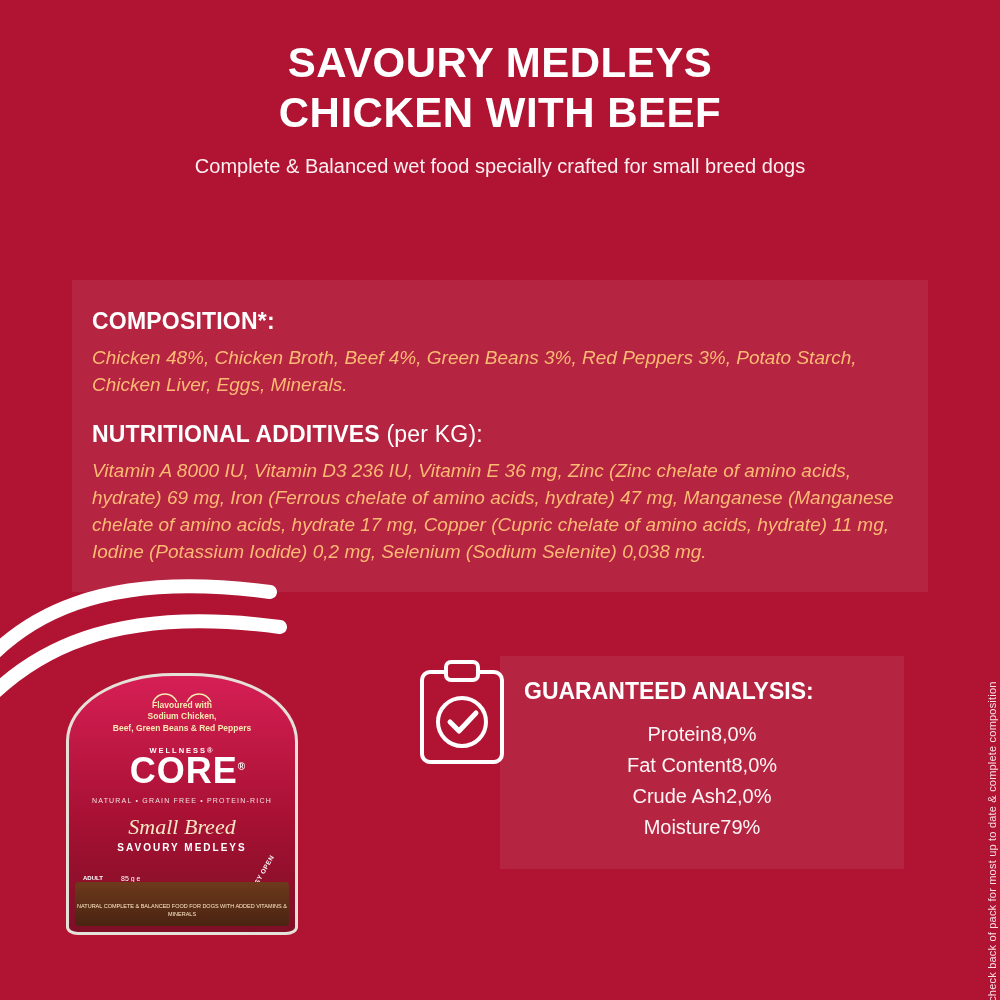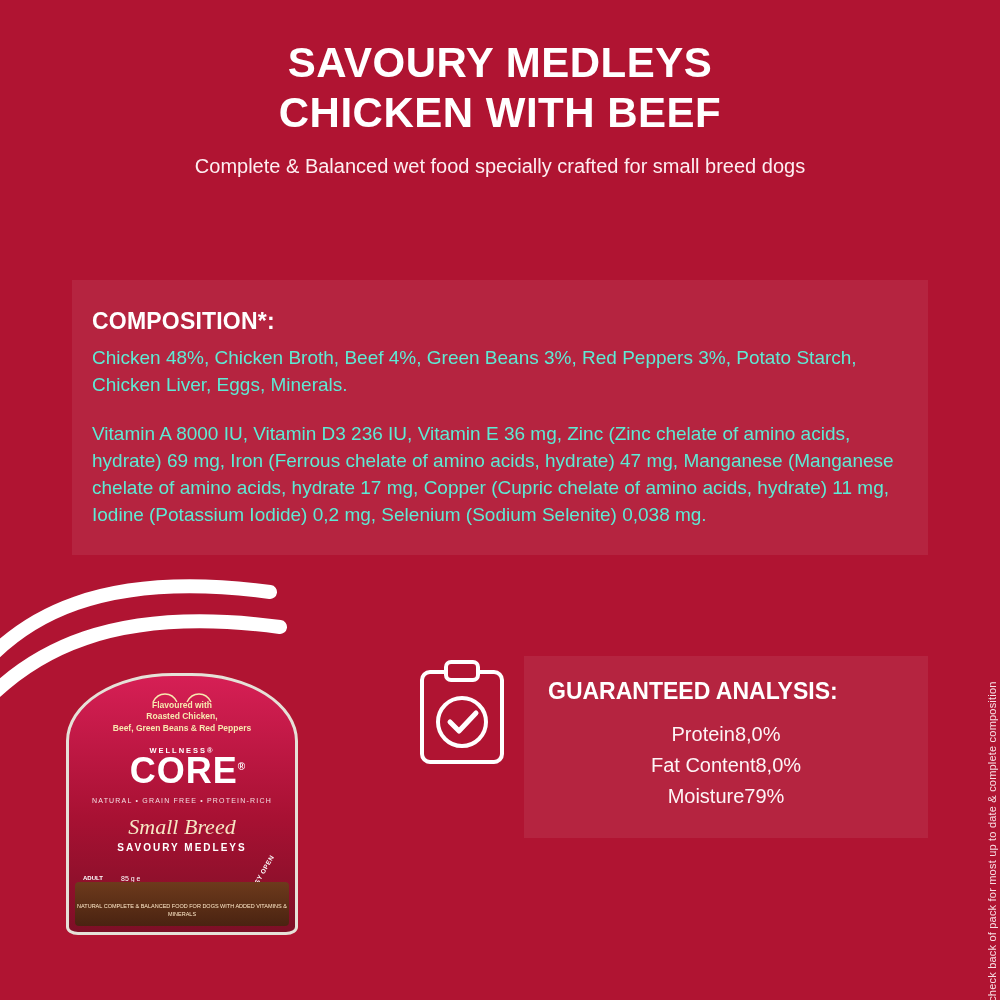--- a/index.html
+++ b/index.html
@@ -40,28 +40,29 @@
     font-size:23px;
     font-weight:700;
     letter-spacing:0.2px;
     margin-bottom:10px;
   }
   .panel h2 .light { font-weight:400; }
   .panel p {
     font-size:19px;
     line-height:1.42;
     font-weight:400;
-    color:#5eead4;
+    color:#fdba74;
+    font-style:italic;
   }
   .panel .spacer { height:22px; }
 
   
   .ga-panel {
     position:absolute;
-    left:524px; top:656px;
+    left:500px; top:656px;
     width:404px;
     background:rgba(255,255,255,0.07);
     padding:22px 24px 26px 24px;
   }
   .ga-panel h2 {
     font-size:23px;
     font-weight:700;
     margin-bottom:14px;
   }
   .ga-row {
@@ -162,20 +163,21 @@
   <div class="header">
     <div class="title-line">SAVOURY MEDLEYS</div>
     <div class="title-line">CHICKEN WITH BEEF</div>
     <div class="subtitle">Complete &amp; Balanced wet food specially crafted for small breed dogs</div>
   </div>
 
   <div class="panel">
     <h2>COMPOSITION*:</h2>
     <p>Chicken 48%, Chicken Broth, Beef 4%, Green Beans 3%, Red Peppers 3%, Potato Starch, Chicken Liver, Eggs, Minerals.</p>
     <div class="spacer"></div>
+    <h2><span>NUTRITIONAL ADDITIVES </span><span class="light">(per KG):</span></h2>
     <p>Vitamin A 8000 IU, Vitamin D3 236 IU, Vitamin E 36 mg, Zinc (Zinc chelate of amino acids, hydrate) 69 mg, Iron (Ferrous chelate of amino acids, hydrate) 47 mg, Manganese (Manganese chelate of amino acids, hydrate 17 mg, Copper (Cupric chelate of amino acids, hydrate) 11 mg, Iodine (Potassium Iodide) 0,2 mg, Selenium (Sodium Selenite) 0,038 mg.</p>
   </div>
 
   <div class="clipboard">
     <svg viewBox="0 0 96 110" width="96" height="110" fill="none" stroke="#ffffff" stroke-width="4">
       <rect x="8" y="14" width="80" height="90" rx="8"></rect>
       <rect x="32" y="4" width="32" height="18" rx="5" fill="#b01432"></rect>
       <circle cx="48" cy="64" r="24"></circle>
       <path d="M36 64 L45 73 L62 55" stroke-width="5" stroke-linecap="round" stroke-linejoin="round"></path>
     </svg>
@@ -183,20 +185,24 @@
 
   <div class="ga-panel">
     <h2>GUARANTEED ANALYSIS:</h2>
     <div class="ga-row">
       <span>Protein</span>
       <span>8,0%</span>
     </div>
     <div class="ga-row">
       <span>Fat Content</span>
       <span>8,0%</span>
+    </div>
+    <div class="ga-row">
+      <span>Crude Ash</span>
+      <span>2,0%</span>
     </div>
     <div class="ga-row">
       <span>Moisture</span>
       <span>79%</span>
     </div>
   </div>
 
   <div class="side-note">*Please check back of pack for most up to date &amp; complete composition</div>
 
   <svg class="swoosh" viewBox="0 0 330 260">
@@ -206,21 +212,21 @@
 
   <div class="pack">
     <div class="pack-shape">
       <svg class="cow-icon" width="70" height="22" viewBox="0 0 70 22">
         <path d="M6 16 q4-8 12-8 q8 0 12 8" stroke="#f7e9b0" stroke-width="1.4" fill="none"></path>
         <path d="M40 16 q4-8 12-8 q8 0 12 8" stroke="#f7e9b0" stroke-width="1.4" fill="none"></path>
       </svg>
       <div class="pack-inner">
         <div class="pack-flavour">
           <div>Flavoured with</div>
-          <div>Roasted Chicken,</div>
+          <div>Sodium Chicken,</div>
           <div>Beef, Green Beans &amp; Red Peppers</div>
         </div>
         <div class="pack-brand-small">WELLNESS®</div>
         <div class="pack-core"><span>CORE</span><sup>®</sup></div>
         <div class="pack-tag">NATURAL • GRAIN FREE • PROTEIN-RICH</div>
         <div class="pack-smallbreed">Small Breed</div>
         <div class="pack-savoury">SAVOURY MEDLEYS</div>
       </div>
       <div class="pack-adult">ADULT</div>
       <div class="pack-weight">85 g e</div>

